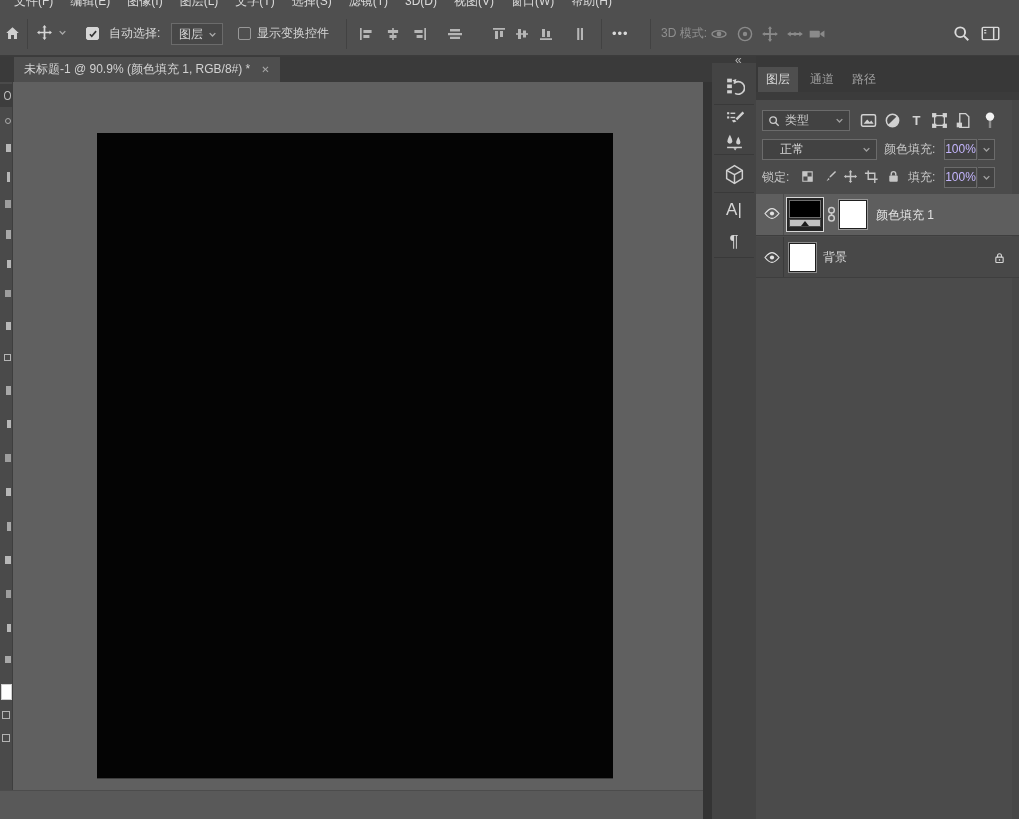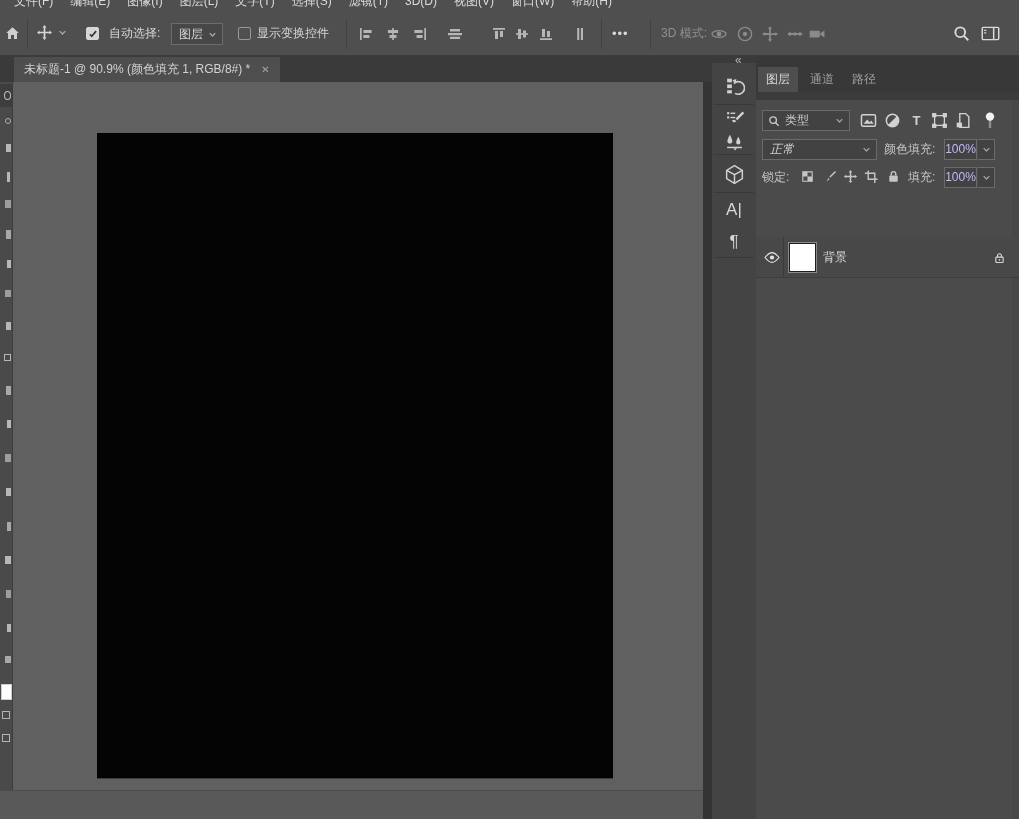--- a/index.html
+++ b/index.html
@@ -78,21 +78,21 @@
   .ptab.active { background:#4e4e4e; color:#d8d8d8; }
   .pt1{left:2px}.pt2{left:46px}.pt3{left:88px}
   .pcontent { position:absolute; left:0; top:44px; width:100%; bottom:0; background:#4b4b4b; }
   .pscroll { position:absolute; right:0; top:0; bottom:0; width:7px; background:#474747; }
   .pcontent > * { position:absolute; }
   .typebox { left:6px; top:10px; width:88px; height:21px; background:#424242; border:1px solid #6b6b6b; display:flex; align-items:center; gap:5px; padding:0 5px; font-size:12px; color:#cccccc; }
   .typebox .chev { margin-left:auto; color:#a0a0a0; }
   .ficon { top:12px; width:17px; height:17px; color:#d2d2d2; }
   .f1{left:104px}.f2{left:128px}.f3{left:152px;font-size:13px;font-weight:bold;text-align:center;line-height:17px}
   .f4{left:175px}.f5{left:199px}.f6{left:227px}
-  .combo { left:6px; top:39px; width:115px; height:21px; background:#424242; border:1px solid #6b6b6b; display:flex; align-items:center; justify-content:space-between; padding:0 5px 0 7px; font-size:12px; color:#d6d6d6;font-style:italic; }
+  .combo { left:6px; top:39px; width:115px; height:21px; background:#424242; border:1px solid #6b6b6b; display:flex; align-items:center; justify-content:space-between; padding:0 5px 0 17px; font-size:12px; color:#d6d6d6; }
   .combo .chev { color:#a0a0a0; }
   .plabel { height:21px; line-height:21px; font-size:12px; color:#c6c6c6; }
   .lop{left:128px;top:39px} .llock{left:6px;top:67px} .lfill{left:152px;top:67px}
   .valbox { width:33px; height:21px; background:#424242; border:1px solid #6b6b6b; font-size:12px; color:#c4b5fd; text-align:center; line-height:19px; }
   .vop{left:188px;top:39px} .vfl{left:188px;top:67px}
   .chevbox { width:17px; height:21px; background:#424242; border:1px solid #6b6b6b; border-left:none; display:flex; align-items:center; justify-content:center; color:#a0a0a0; }
   .cop{left:222px;top:39px} .cfl{left:222px;top:67px}
   .licon { top:69px; width:15px; height:15px; color:#c6c6c6; }
   .k1{left:44px}.k2{left:66px}.k3{left:87px}.k4{left:108px}.k5{left:130px}
   .lrow { left:0; width:100%; height:42px; border-bottom:1px solid #3e3e3e; }
@@ -453,20 +453,43 @@
           </svg>
         </span>
       <span class="plabel lfill">填充:</span>
       <span class="valbox vfl">100%</span>
       <span class="chevbox cfl">
         <svg width="9" height="9" viewBox="0 0 16 16" fill="none" stroke="currentColor" stroke-width="2.4">
             <path d="M3 5.5 8 10.8l5-5.3"></path>
           </svg>
         </span>
 
+      <div class="lrow lrow1">
+        <span class="eye">
+          <svg width="16" height="13" viewBox="0 0 16 12" fill="none" stroke="currentColor" stroke-width="1.2">
+              <path d="M1 6c2.6-3.3 5-4.9 7-4.9S12.4 2.7 15 6c-2.6 3.3-5 4.9-7 4.9S3.6 9.3 1 6z"></path>
+              <circle cx="8" cy="6" r="2.1" fill="currentColor" stroke="none"></circle>
+            </svg>
+          </span>
+        <span class="fillthumb">
+          <span class="fillswatch"></span>
+          <span class="fillslider">
+              <i class="tri"></i>
+            </span>
+        </span>
+        <span class="linkicon">
+          <svg width="11" height="19" viewBox="0 0 12 20" fill="none" stroke="currentColor" stroke-width="1.6">
+              <circle cx="6" cy="5.4" r="3.1"></circle>
+              <circle cx="6" cy="14" r="3.1"></circle>
+              <path d="M6 7.6v4"></path>
+            </svg>
+          </span>
+        <span class="maskthumb"></span>
+        <span class="lname n1">颜色填充 1</span>
+      </div>
 
       <div class="lrow lrow2">
         <span class="eye">
           <svg width="16" height="13" viewBox="0 0 16 12" fill="none" stroke="currentColor" stroke-width="1.2">
               <path d="M1 6c2.6-3.3 5-4.9 7-4.9S12.4 2.7 15 6c-2.6 3.3-5 4.9-7 4.9S3.6 9.3 1 6z"></path>
               <circle cx="8" cy="6" r="2.1" fill="currentColor" stroke="none"></circle>
             </svg>
           </span>
         <span class="bgthumb"></span>
         <span class="lname n2">背景</span>

